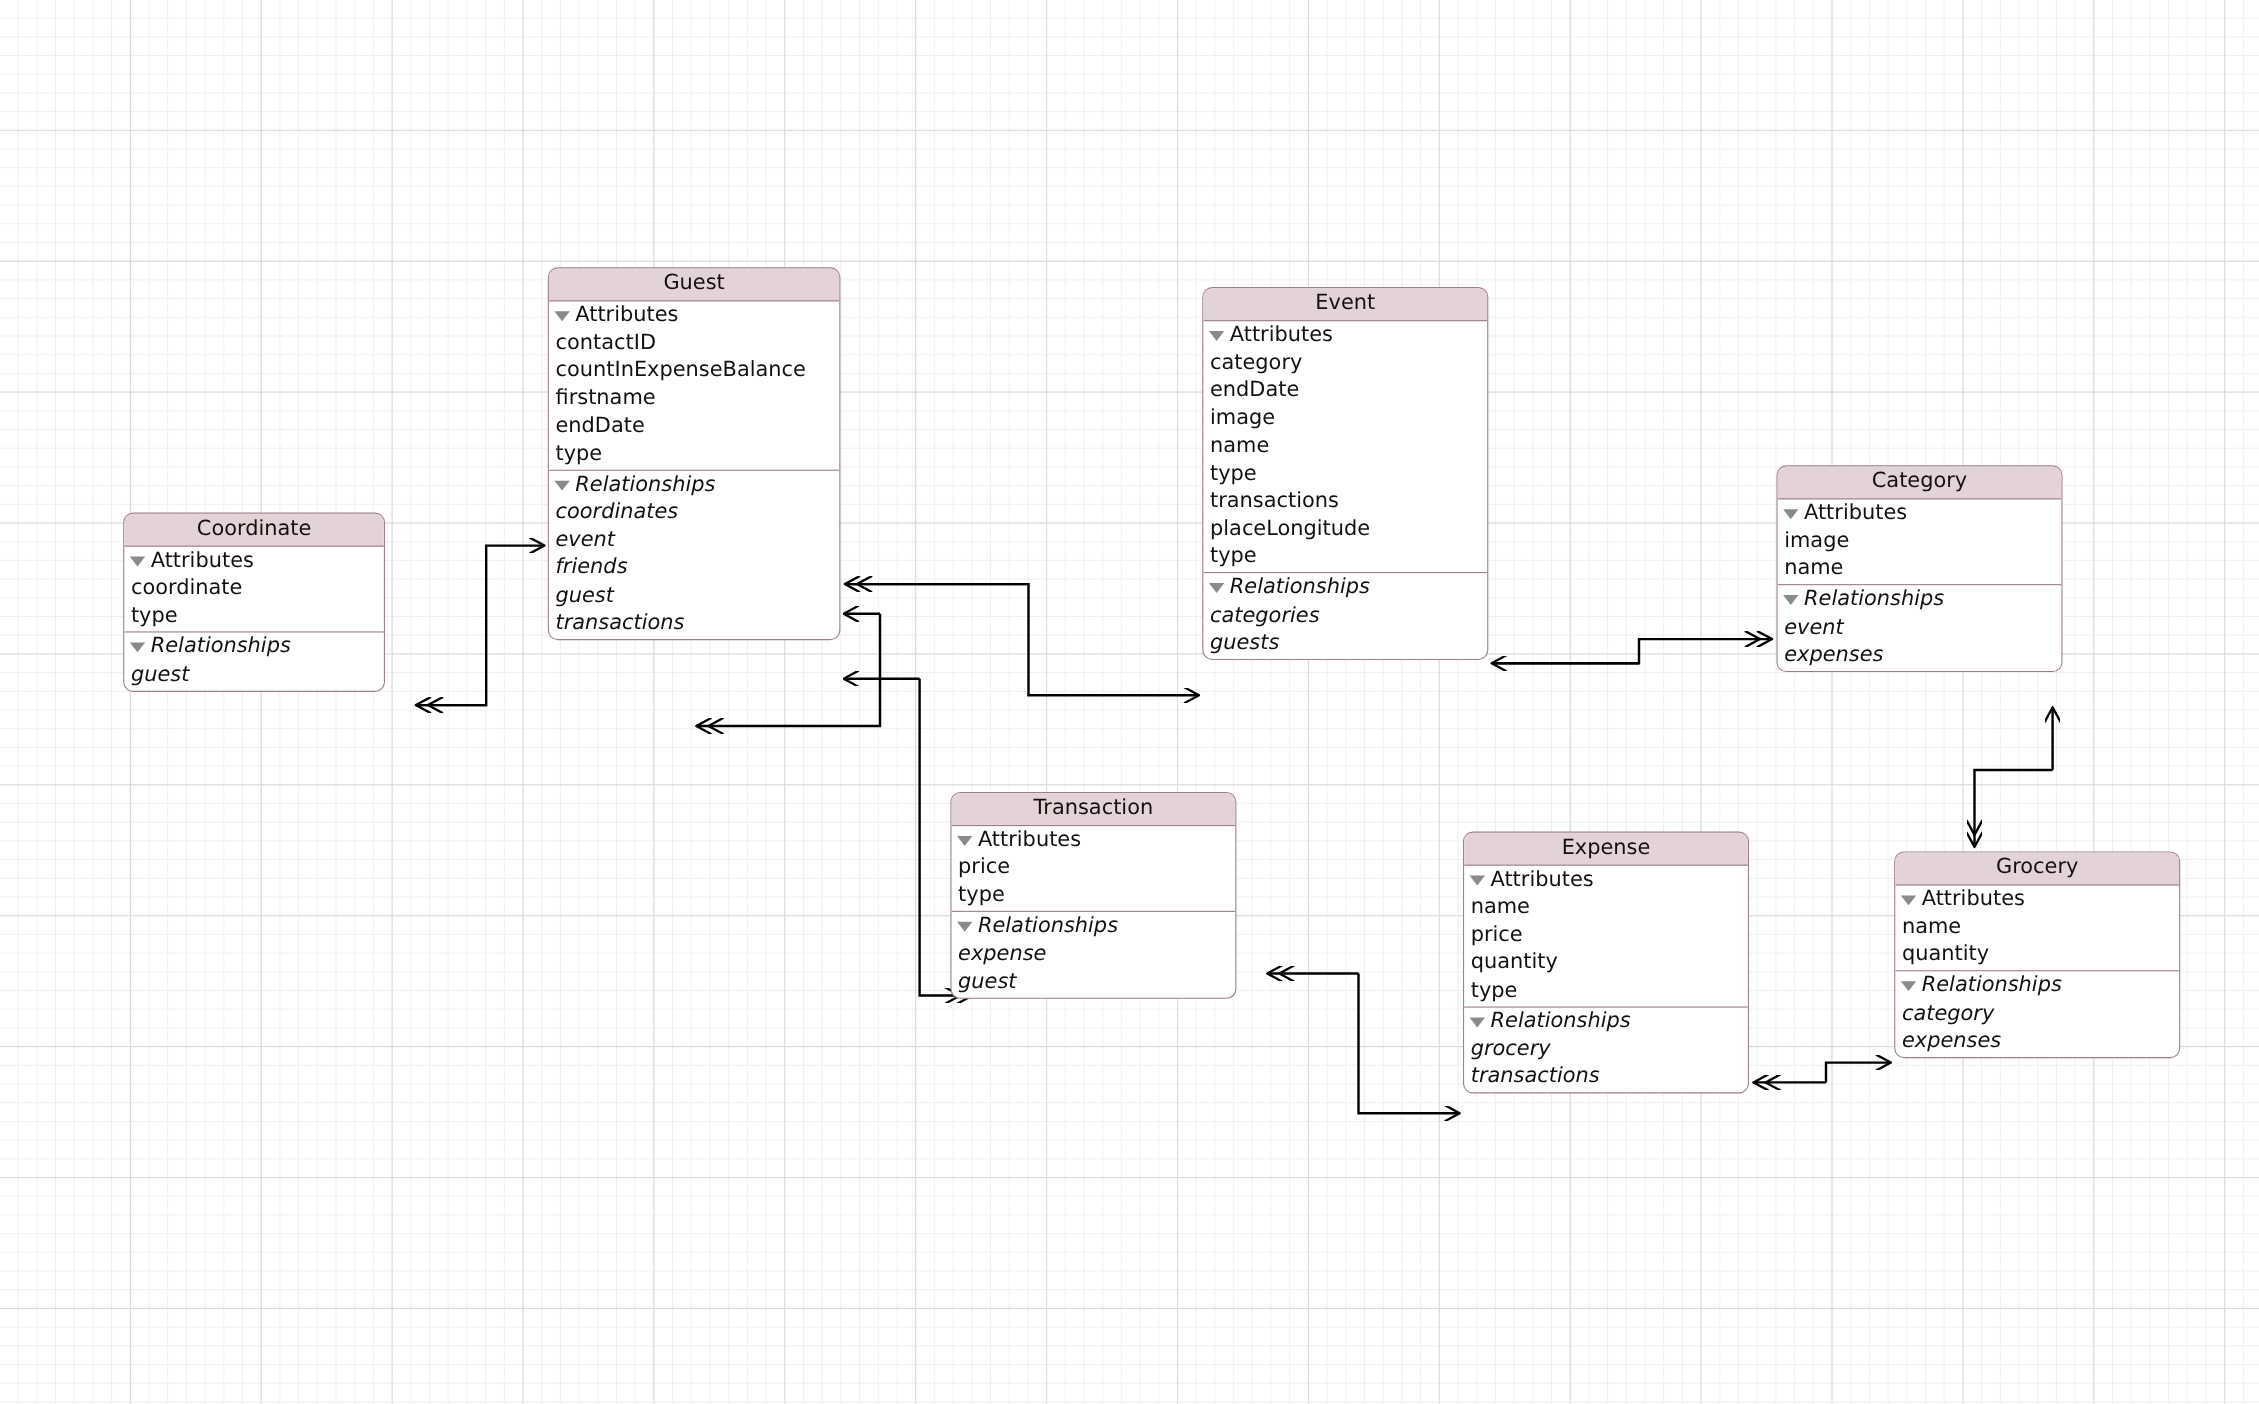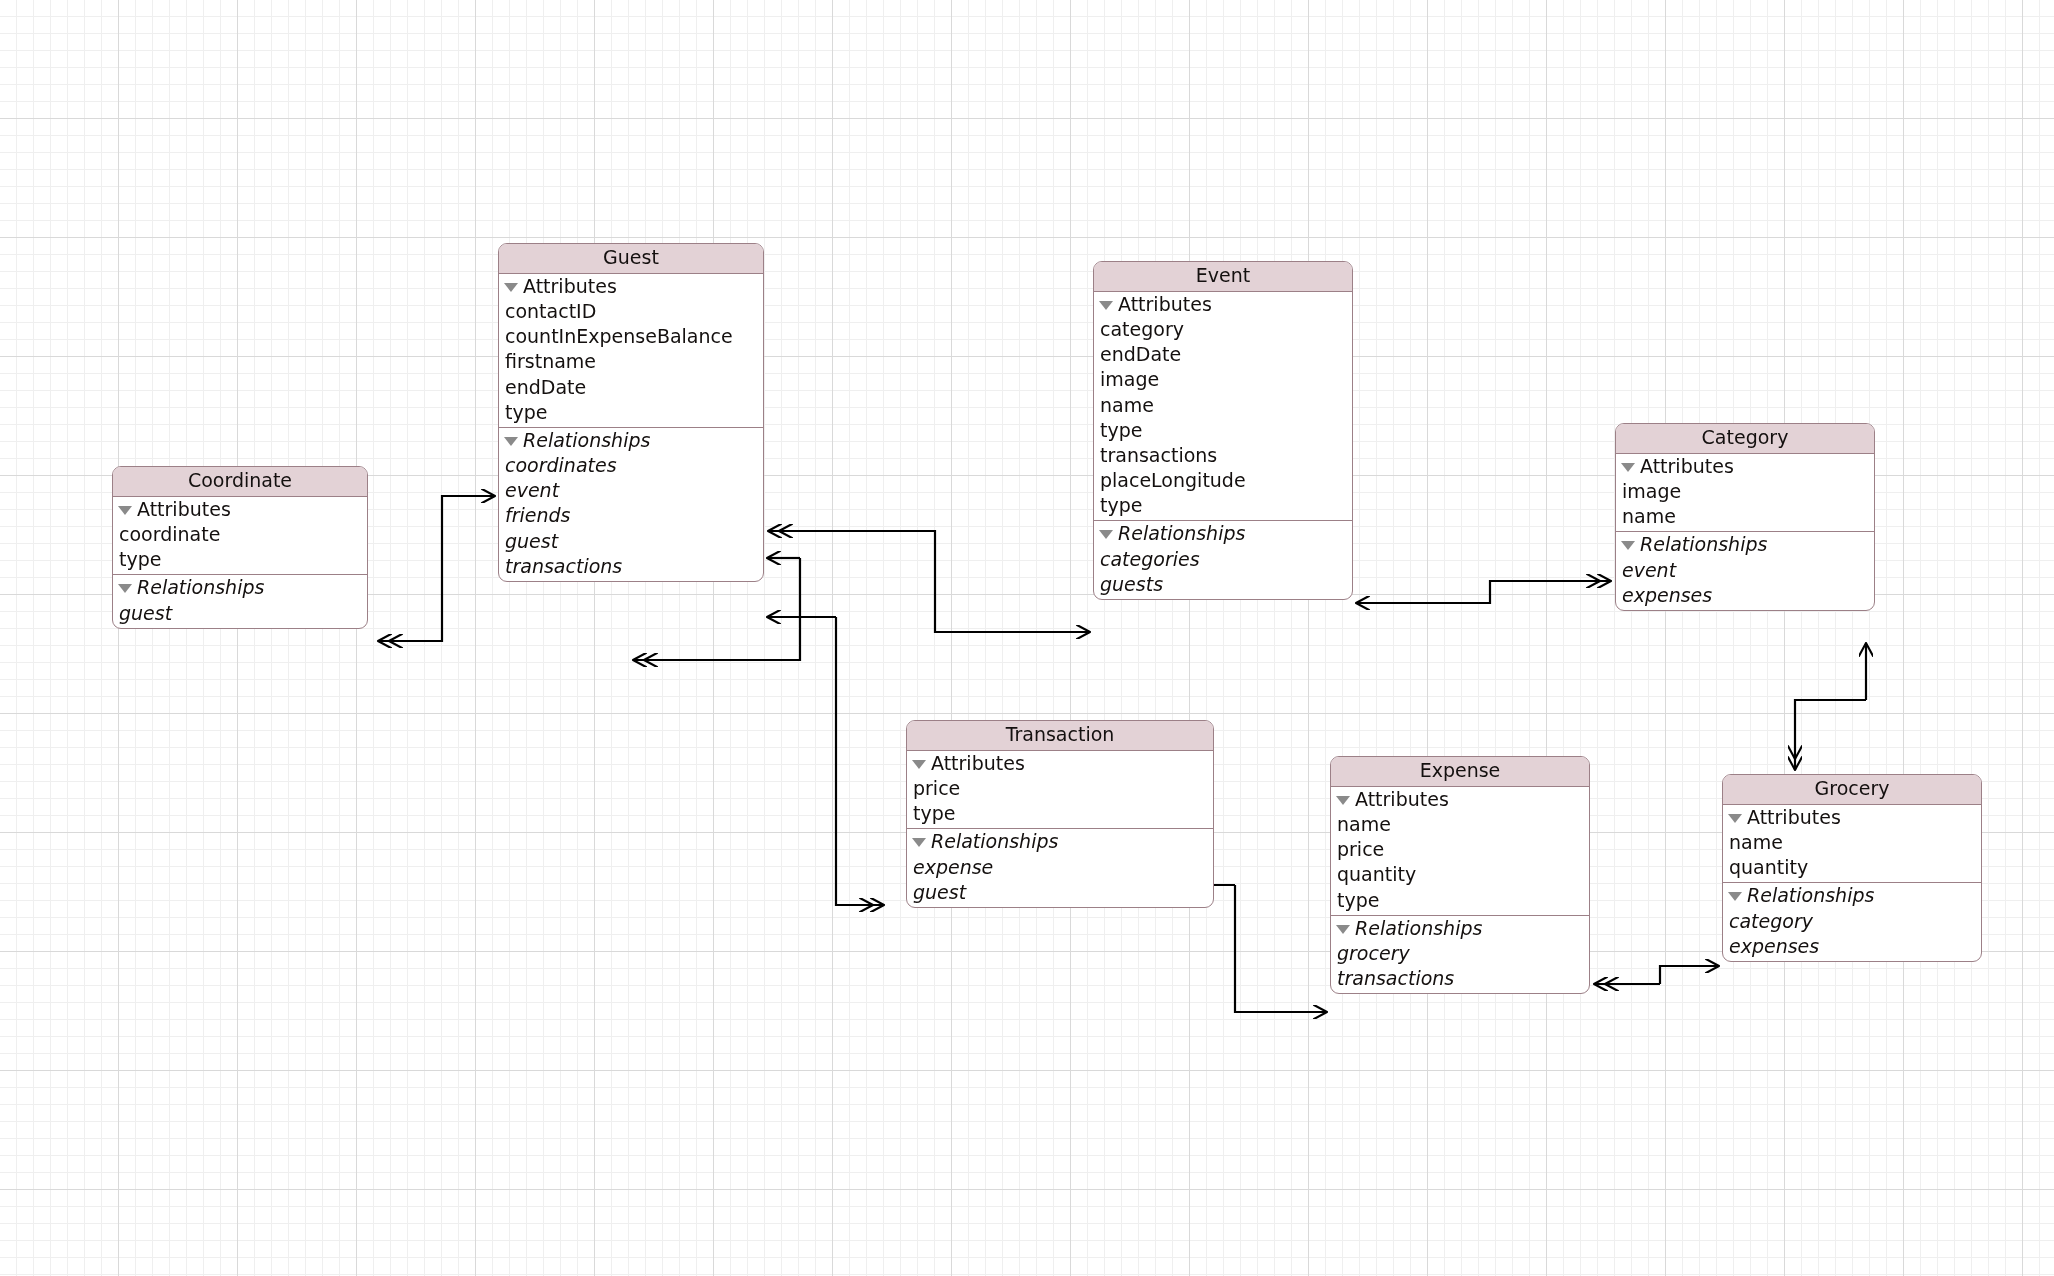--- a/index.html
+++ b/index.html
@@ -145,21 +145,21 @@
         Expense.transactions --&gt;
       <path d="M 1235,885 L 1235,1012 L 1326,1012" marker-end="url(#arw-one)"></path>
       <path d="M 1235,885 L 1152,885" marker-end="url(#arw-many)"></path>
 
         Grocery.expenses --&gt;
       <path d="M 1660,984 L 1660,966 L 1718,966" marker-end="url(#arw-one)"></path>
       <path d="M 1660,984 L 1594,984" marker-end="url(#arw-many)"></path>
     </g>
   </svg>
 
-  <div class="entity" style="left:112px; top:466px; width:256px;">
+  <div class="entity" style="left:112px; top:466px; width:238px;">
     <div class="entity-header">Coordinate</div>
     <div class="section">
       <div class="section-head">
         <span class="disclosure"></span>
         <span>Attributes</span>
       </div>
       <div class="field">coordinate</div>
       <div class="field">type</div>
     </div>
     <div class="section">
@@ -236,21 +236,21 @@
     <div class="section">
       <div class="section-head">
         <span class="disclosure"></span>
         <span>Relationships</span>
       </div>
       <div class="field">event</div>
       <div class="field">expenses</div>
     </div>
   </div>
 
-  <div class="entity" style="left:906px; top:720px; width:308px;">
+  <div class="entity" style="left:864px; top:720px; width:260px;">
     <div class="entity-header">Transaction</div>
     <div class="section">
       <div class="section-head">
         <span class="disclosure"></span>
         <span>Attributes</span>
       </div>
       <div class="field">price</div>
       <div class="field">type</div>
     </div>
     <div class="section">

